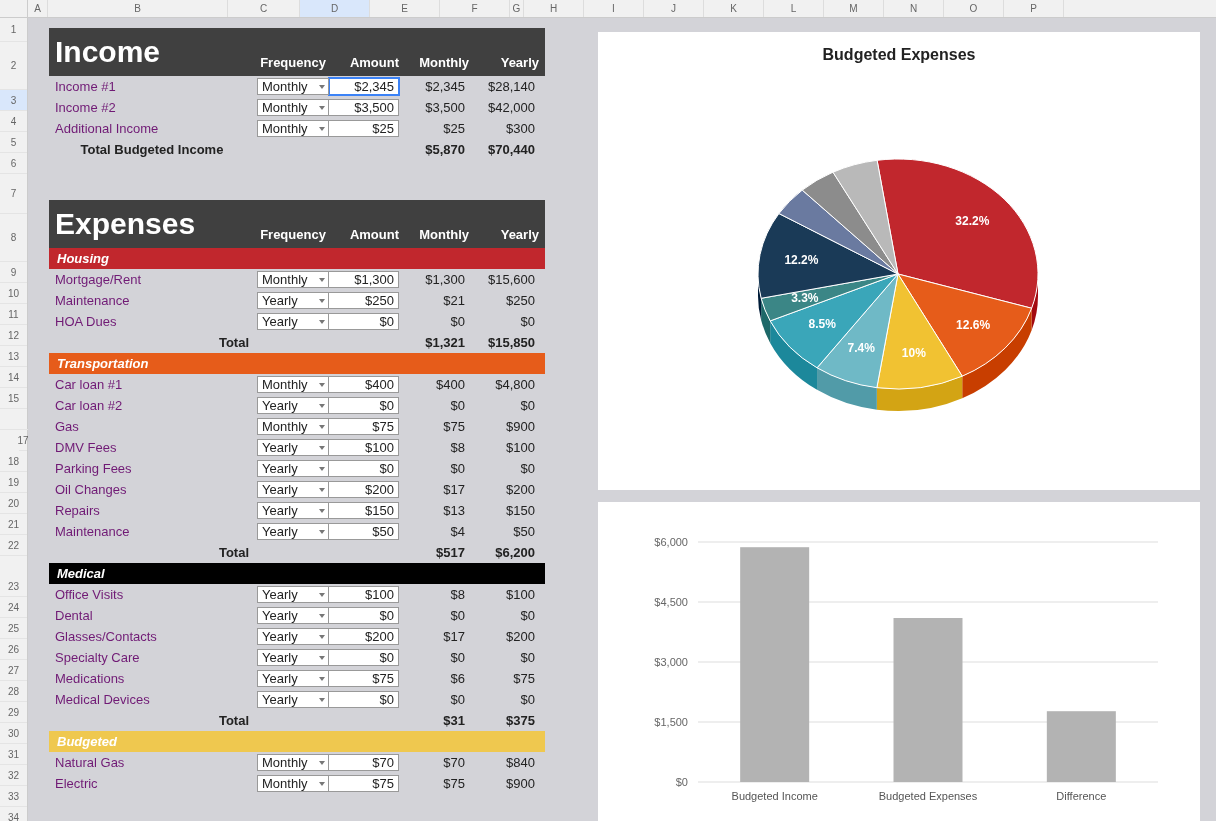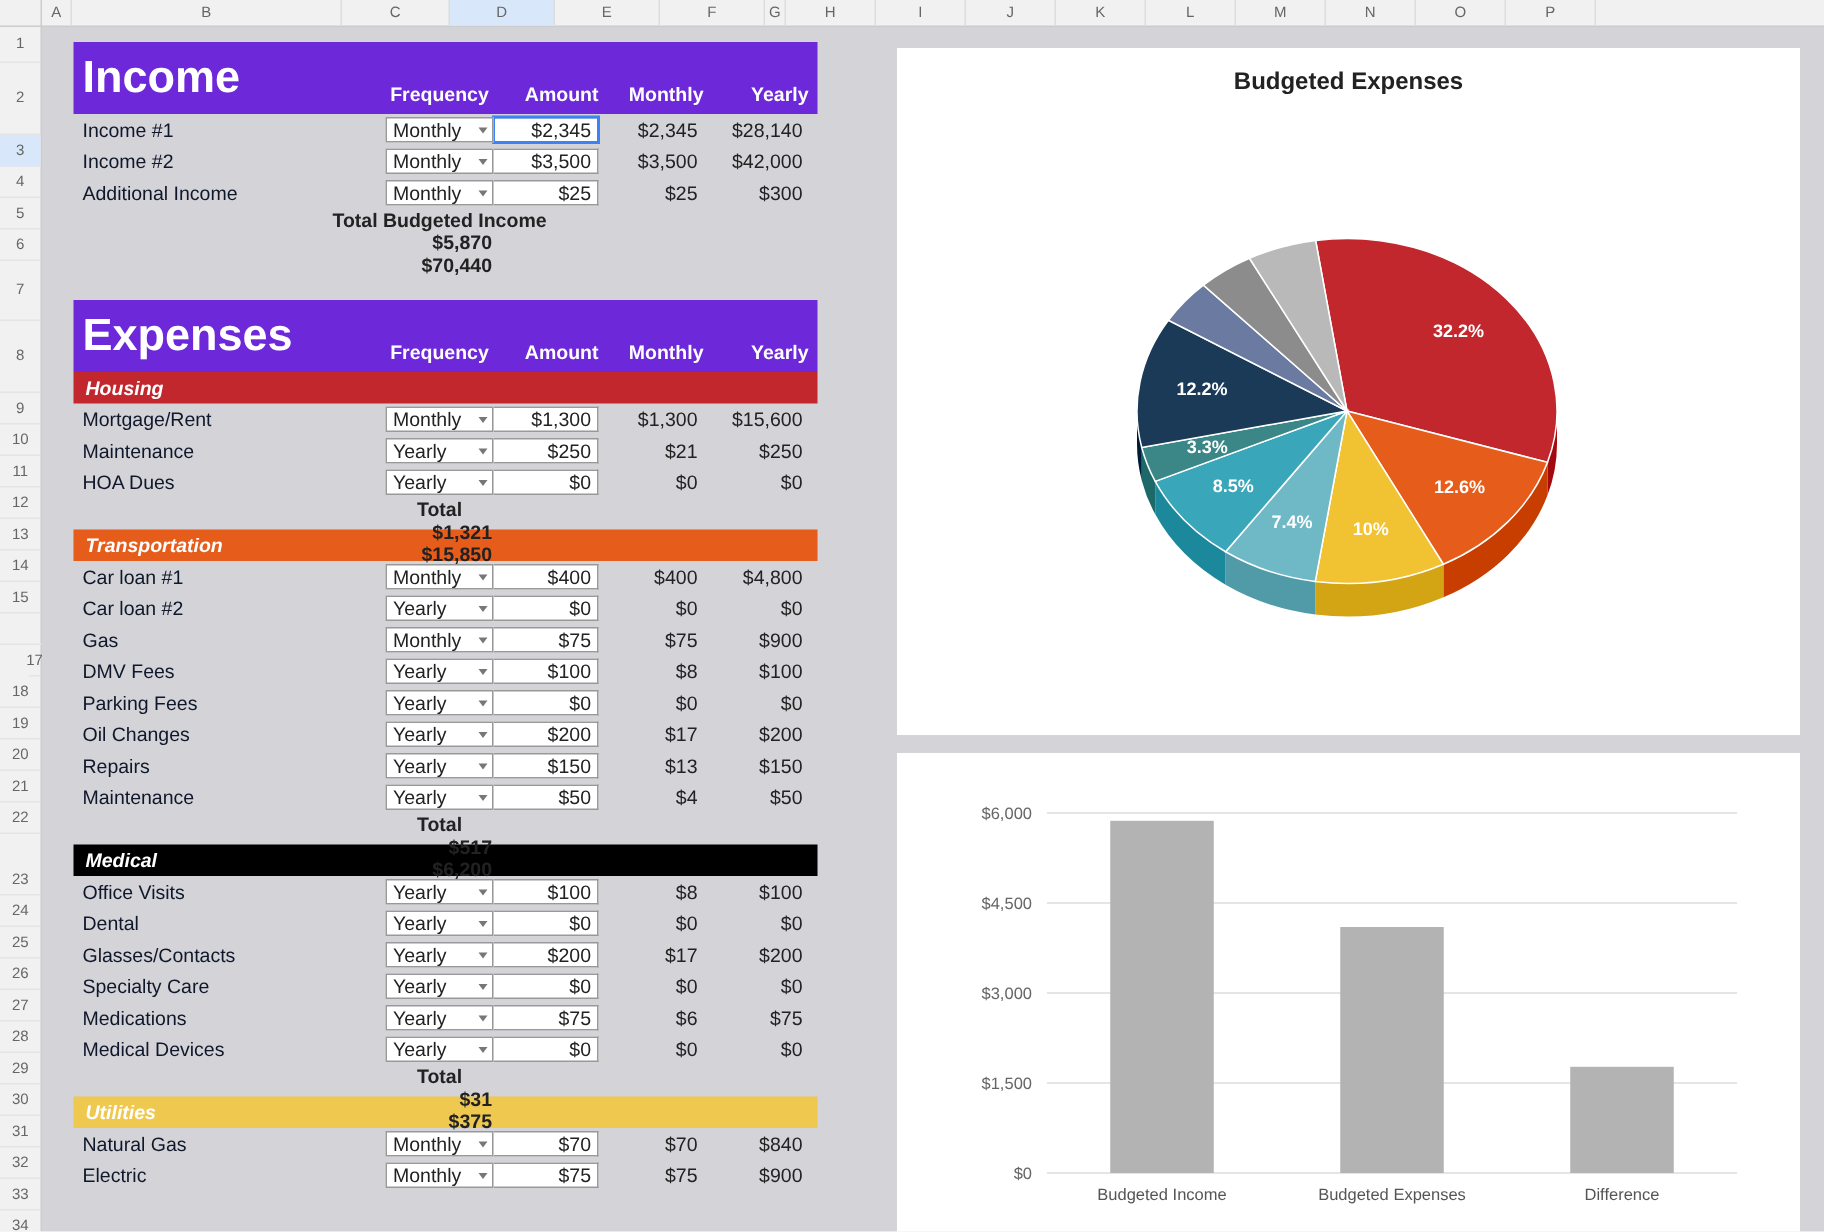--- a/index.html
+++ b/index.html
@@ -10,31 +10,31 @@
   .colhead { position:absolute; top:0; left:28px; right:0; height:18px; display:flex; background:#f1f1f1; border-bottom:1px solid #ccc; }
   .colhead div { border-right:1px solid #ddd; color:#666; font-size:10px; text-align:center; line-height:18px; }
   .colhead .sel { background:#d9e7fb; }
   .rowhead { position:absolute; left:0; top:18px; width:28px; bottom:0; background:#f1f1f1; border-right:1px solid #ccc; }
   .rowhead div { border-bottom:1px solid #e4e4e4; color:#666; font-size:10px; text-align:center; display:flex; align-items:center; justify-content:center; }
   .rowhead .sel { background:#d9e7fb; }
   .grid-bg { position:absolute; left:28px; top:18px; right:0; bottom:0; background:#d3d3d8; }
 
   
   .budget { position:absolute; left:21px; top:10px; width:496px; background:#d3d3d8; }
-  .hdrband { background:#6d28d9; color:#fff; height:48px; display:flex; align-items:flex-end; padding:0 6px 4px 6px; }
+  .hdrband { background:#404040; color:#fff; height:48px; display:flex; align-items:flex-end; padding:0 6px 4px 6px; }
   .hdrband .title { font-size:30px; font-weight:bold; flex:1 1 auto; line-height:40px; }
   .hdrband .col { width:70px; text-align:right; font-size:13px; font-weight:bold; padding-bottom:2px; }
   .hdrband .col.freq { width:72px; text-align:center; }
   .row { display:flex; align-items:center; height:21px; padding:0 6px; }
-  .row .label { flex:1 1 auto; color:#0f172a; }
+  .row .label { flex:1 1 auto; color:#701a75; }
   .row .freq { width:72px; border:1px solid #999; background:#fff; padding:0 12px 0 4px; height:17px; line-height:15px; position:relative; }
   .row .freq::after { content:""; position:absolute; right:3px; top:6px; border-left:3px solid transparent; border-right:3px solid transparent; border-top:4px solid #777; }
   .row .amt { width:70px; border:1px solid #999; border-left:none; background:#fff; text-align:right; padding:0 4px; height:17px; line-height:15px; }
   .row .mon, .row .yr { width:70px; text-align:right; padding:0 4px; }
-  .total-row { display:flex; font-weight:bold; height:21px; align-items:center; padding:0 6px;flex-direction:column; }
+  .total-row { display:flex; font-weight:bold; height:21px; align-items:center; padding:0 6px; }
   .total-row .label { flex:1 1 auto; text-align:right; padding-right:8px; }
   .total-row .mon, .total-row .yr { width:70px; text-align:right; padding:0 4px; }
   .total-row .spacer { width:142px; }
   .cathdr { height:21px; color:#fff; font-weight:bold; padding:0 8px; display:flex; align-items:center;font-style:italic; }
   .gap { height:40px; }
   .active-cell { outline:2px solid #3b82f6; outline-offset:-1px; }
 
   
   .chart-card { position:absolute; background:#fff; }
   .pie-card { left:570px; top:14px; width:602px; height:458px; }
@@ -284,21 +284,21 @@
             <div class="amt">$0</div>
             <div class="mon">$0</div>
             <div class="yr">$0</div>
           </div>
           <div class="total-row">
             <div class="label">Total</div>
             <div class="spacer"></div>
             <div class="mon">$31</div>
             <div class="yr">$375</div>
           </div>
-          <div class="cathdr" style="background: rgb(239, 200, 79);">Utilities</div>
+          <div class="cathdr" style="background: rgb(239, 200, 79);">Budgeted</div>
           <div class="row">
             <div class="label">Natural Gas</div>
             <div class="freq">Monthly</div>
             <div class="amt">$70</div>
             <div class="mon">$70</div>
             <div class="yr">$840</div>
           </div>
           <div class="row">
             <div class="label">Electric</div>
             <div class="freq">Monthly</div>

